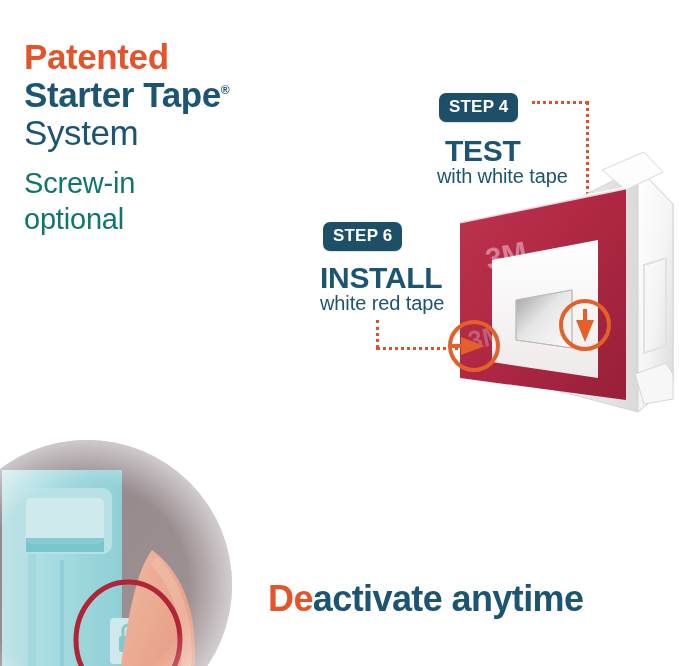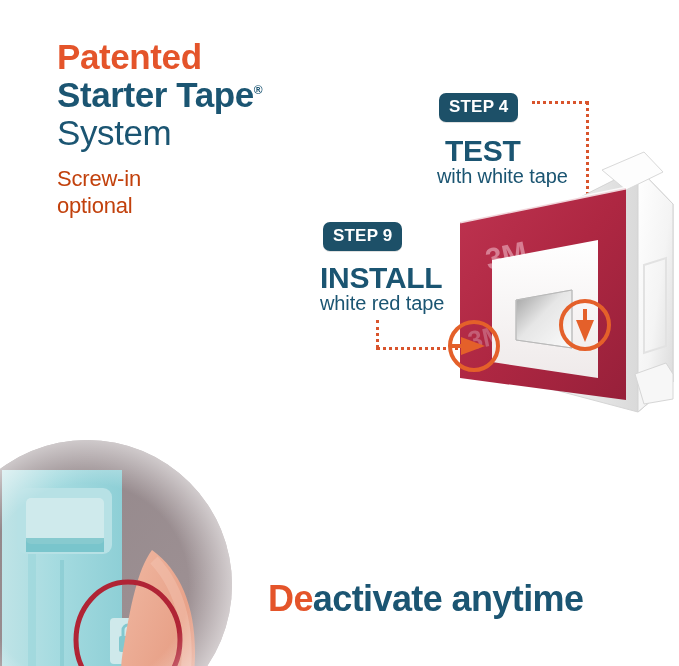--- a/index.html
+++ b/index.html
@@ -4,36 +4,36 @@
 <style>
   html,body{margin:0;padding:0;}
   body{
     width:679px;height:666px;background:#ffffff;overflow:hidden;
     font-family:"Liberation Sans","DejaVu Sans",sans-serif;
     position:relative;
   }
   .stage{position:absolute;left:0;top:0;width:679px;height:666px;}
 
   
-  .headline{position:absolute;left:24px;top:38px;width:290px;margin-left:33px;}
+  .headline{position:absolute;left:24px;top:38px;width:290px;}
   .h-patented{
     font-size:35px;font-weight:bold;color:#E4542A;line-height:1.08;
     letter-spacing:-0.4px;
   }
   .h-starter{
     font-size:35px;font-weight:bold;color:#1B5572;line-height:1.08;
     letter-spacing:-0.4px;position:relative;white-space:nowrap;
   }
   .h-reg{font-size:12px;vertical-align:super;font-weight:bold;}
   .h-system{
     font-size:35px;font-weight:normal;color:#1B5572;line-height:1.08;
     letter-spacing:-0.4px;
   }
   .h-sub{
-    margin-top:15px;font-size:22px;color:#c2410c;line-height:1.22;
+    margin-top:15px;font-size:29px;color:#0f766e;line-height:1.22;
     font-weight:normal;letter-spacing:-0.2px;
   }
 
   
   .stepbadge{
     position:absolute;background:#1D5068;border-radius:7px;
     color:#ffffff;font-weight:bold;font-size:17px;
     letter-spacing:0.2px;text-align:center;
     padding:4px 10px 5px 10px;
     box-shadow:0 1px 0 rgba(0,0,0,.12);
@@ -91,21 +91,21 @@
     </div>
   </div>
 
   <div class="stepbadge" style="left:439px;top:93px;">STEP 4</div>
   <div class="stepbig" style="left:437px;top:134px;margin-left:8px;">TEST</div>
   <div class="stepsmall" style="left:437px;top:165px;">with white tape</div>
 
   <div class="dotline-h" style="left:532px;top:101px;width:56px;"></div>
   <div class="dotline-v" style="left:586px;top:101px;height:222px;"></div>
 
-  <div class="stepbadge" style="left:323px;top:222px;">STEP 9</div>
+  <div class="stepbadge" style="left:323px;top:222px;">STEP 6</div>
   <div class="stepbig" style="left:320px;top:261px;">INSTALL</div>
   <div class="stepsmall" style="left:320px;top:292px;">white red tape</div>
 
   <div class="dotline-v" style="left:376px;top:320px;height:28px;"></div>
   <div class="dotline-h" style="left:376px;top:347px;width:96px;"></div>
 
   <div class="product">
     <svg class="prod-svg" width="249" height="290" viewBox="0 0 249 290">
       <defs>
         <linearGradient id="bodyG" x1="0" y1="0" x2="1" y2="1">

